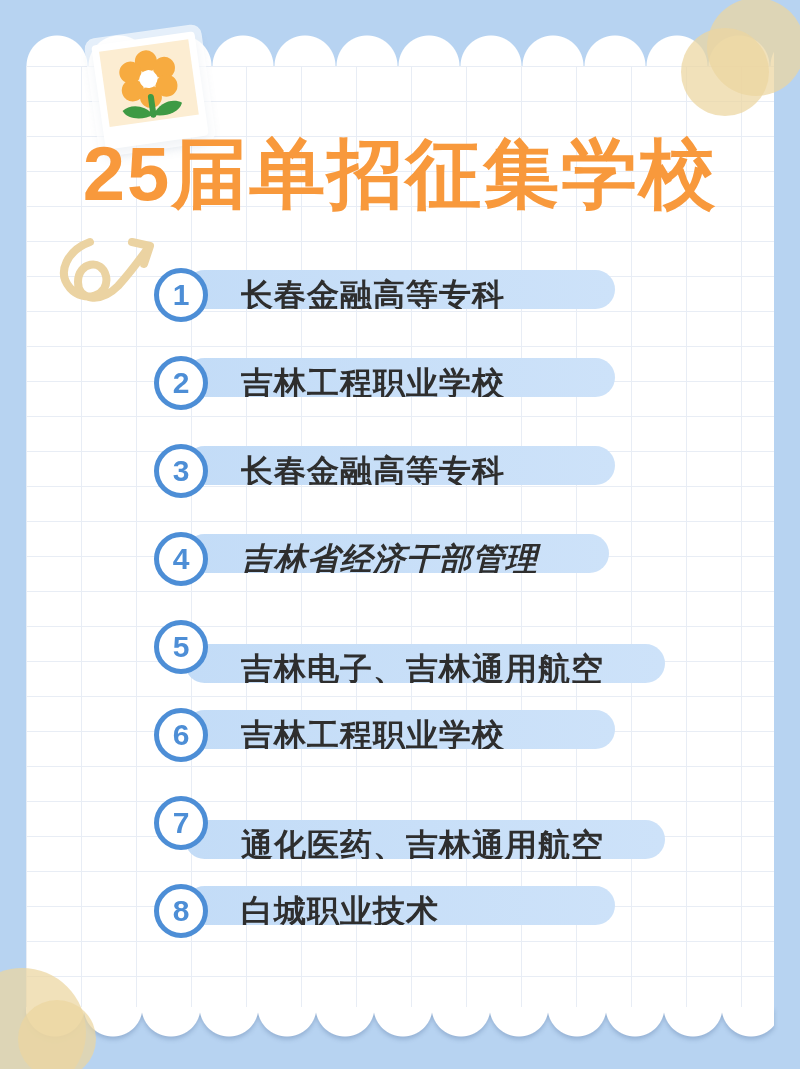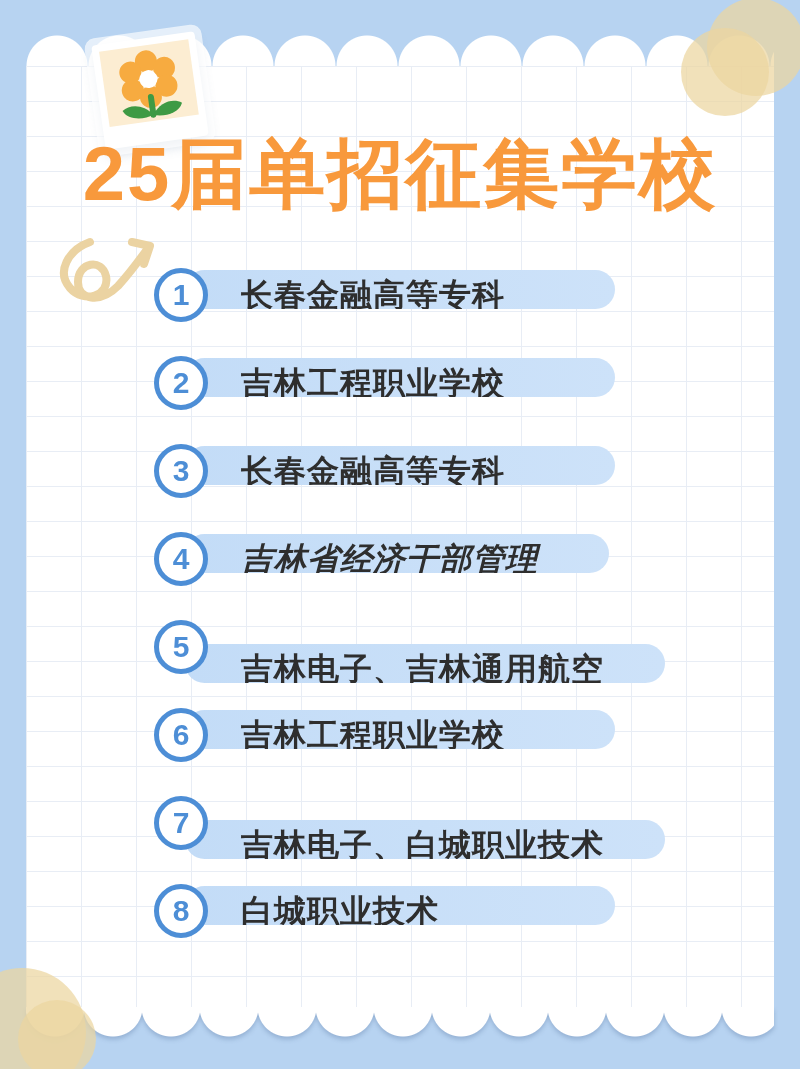--- a/index.html
+++ b/index.html
@@ -164,21 +164,21 @@
     <div class="row">
       <div class="num-badge">5</div>
       <div class="pill">吉林电子、吉林通用航空</div>
     </div>
     <div class="row">
       <div class="num-badge">6</div>
       <div class="pill">吉林工程职业学校</div>
     </div>
     <div class="row">
       <div class="num-badge">7</div>
-      <div class="pill">吉林电子、白城职业技术</div>
+      <div class="pill">通化医药、吉林通用航空</div>
     </div>
     <div class="row">
       <div class="num-badge">8</div>
       <div class="pill">白城职业技术</div>
     </div>
   </div>
 
 </div>
 
 </body></html>

